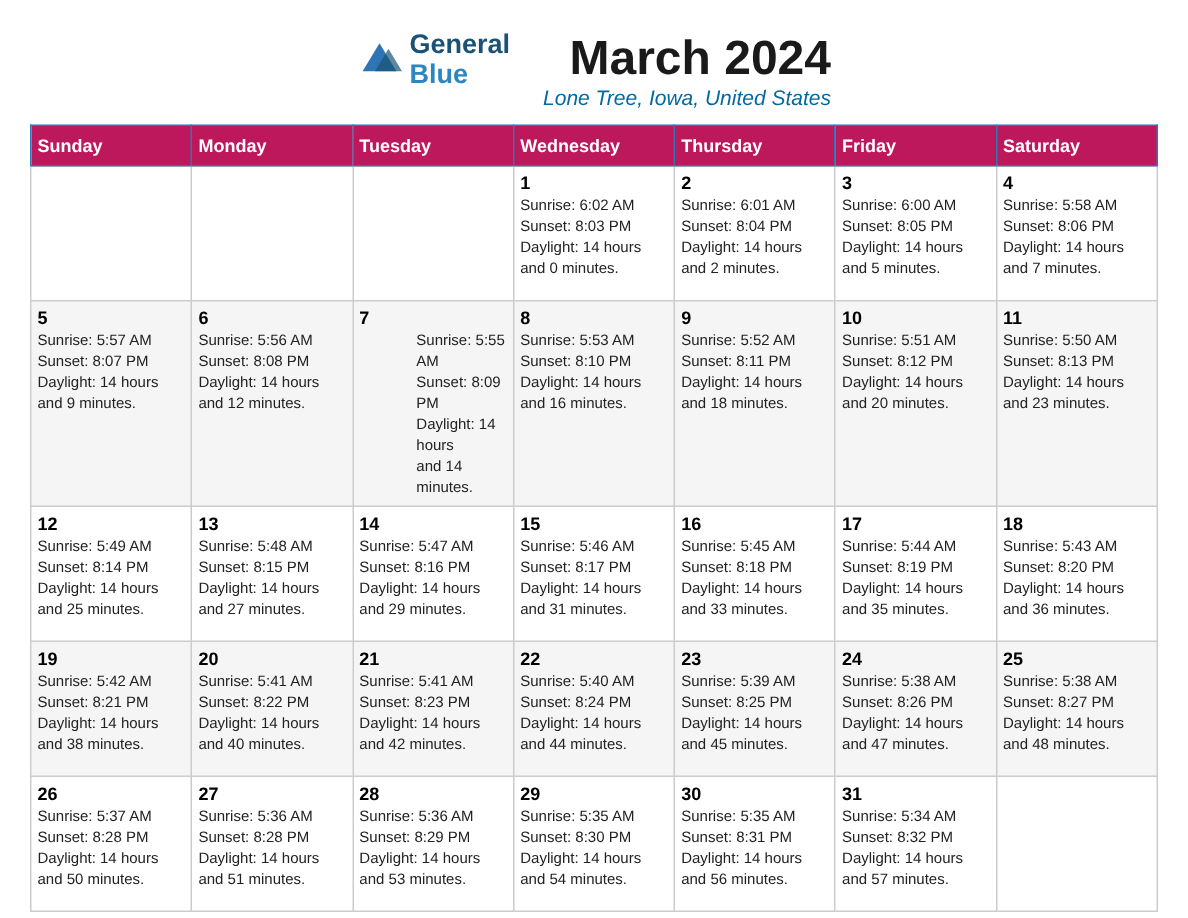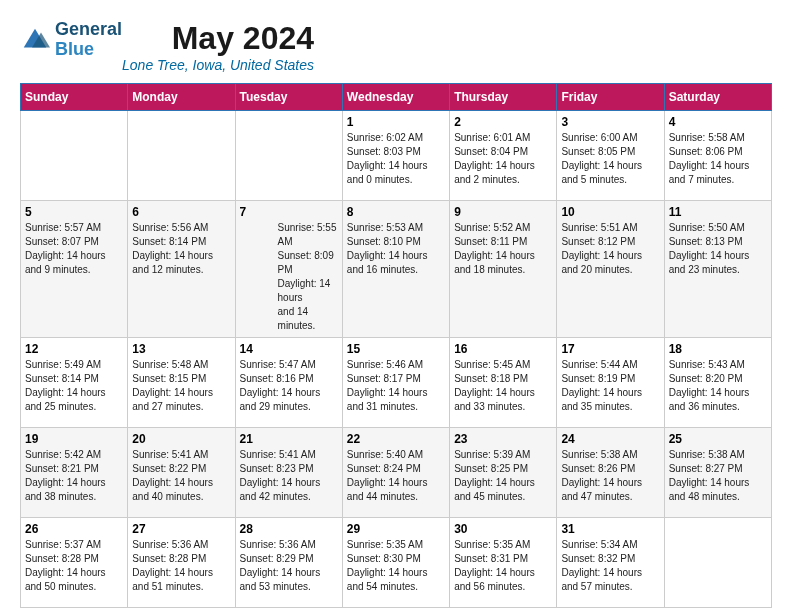--- a/index.html
+++ b/index.html
@@ -5,23 +5,24 @@
     * { margin: 0; padding: 0; box-sizing: border-box; }
     body {
       font-family: Arial, sans-serif;
       background: #fff;
       width: 792px;
       min-height: 612px;
       padding: 20px;
     }
     .header {
       display: flex;
-      justify-content: flex-start;
+      justify-content: center;
       align-items: flex-start;
       margin-bottom: 10px;
+      gap: 22px;
     }
     .logo {
       display: flex;
       align-items: center;
       gap: 5px;
     }
     .logo-text {
       font-size: 18px;
       font-weight: bold;
       color: #1a5276;
@@ -94,21 +95,21 @@
     <svg class="logo-icon" viewBox="0 0 40 40">
       <polygon points="20,5 35,30 5,30" fill="#2e75b6"></polygon>
       <polygon points="28,10 40,30 16,30" fill="#1a5276" opacity="0.7"></polygon>
     </svg>
     <div class="logo-text">
       <div>General</div>
       <div style="color:#2e86c1;">Blue</div>
     </div>
   </div>
   <div class="title-block">
-    <div class="main-title">May 2024</div>
+    <div class="main-title">March 2024</div>
     <div class="subtitle">Lone Tree, Iowa, United States</div>
   </div>
 </div>
 
 <table>
   <thead>
     <tr>
     <th>Sunday</th>
         <th>Monday</th>
         <th>Tuesday</th>
@@ -156,21 +157,21 @@
         <td>
           <span class="day-number">5</span>
           <div class="day-info" style="white-space: pre-line;">Sunrise: 5:57 AM
 Sunset: 8:07 PM
 Daylight: 14 hours
 and 9 minutes.</div>
         </td>
         <td>
           <span class="day-number">6</span>
           <div class="day-info" style="white-space: pre-line;">Sunrise: 5:56 AM
-Sunset: 8:14 PM
+Sunset: 8:08 PM
 Daylight: 14 hours
 and 12 minutes.</div>
         </td>
         <td>
           <span class="day-number">7</span>
           <div class="day-info" style="white-space: pre-line; margin-left: 38px;">Sunrise: 5:55 AM
 Sunset: 8:09 PM
 Daylight: 14 hours
 and 14 minutes.</div>
         </td>

